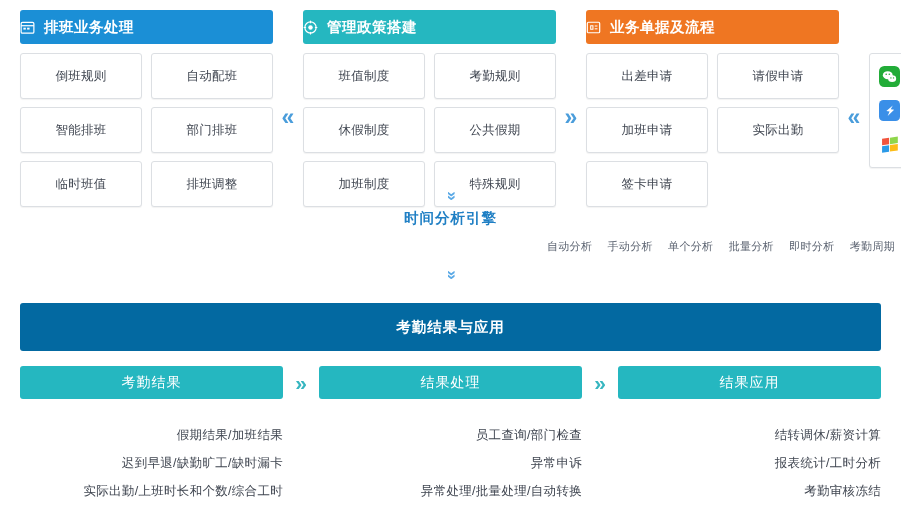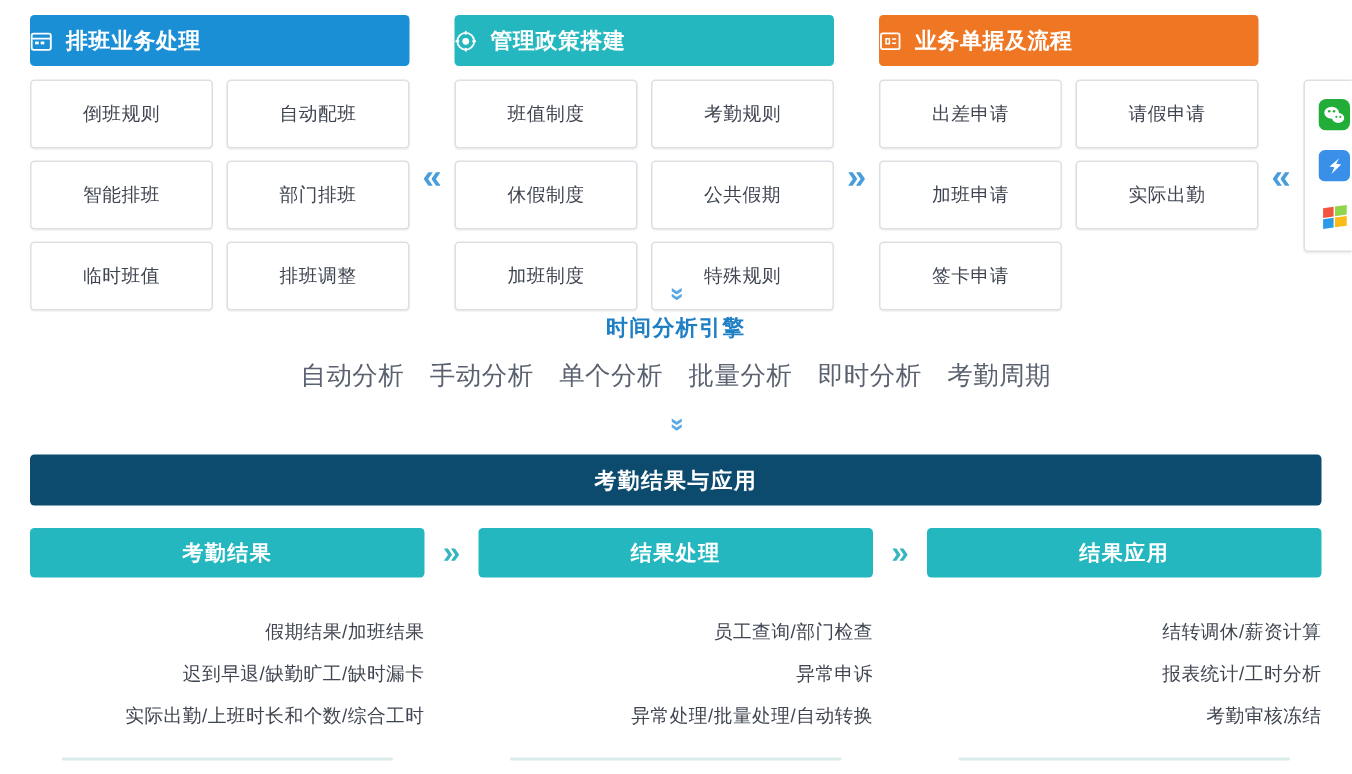--- a/index.html
+++ b/index.html
@@ -119,37 +119,38 @@
   }
   .engine-title {
     margin-top: 4px;
     font-size: 14.5px;
     font-weight: bold;
     color: #1f7fc4;
     letter-spacing: 1px;
   }
   .engine-tags {
     margin-top: 11px;
-    font-size: 17px;
+    font-size: 11px;
     color: #5a6270;
     letter-spacing: 0.3px;
+    text-align: right;
   }
   .engine-tags span { margin: 0 6px; }
   .chev-down.below { margin-top: 10px; }
 
   
   .bottom {
     position: absolute;
     left: 0; top: 303px;
     width: 901px;
   }
   .bottom-banner {
     margin: 0 20px;
-    height: 34px;
-    background: #0c4a6e;
+    height: 48px;
+    background: #0369a1;
     border-radius: 3px;
     color: #fff;
     font-size: 14.5px;
     font-weight: bold;
     letter-spacing: 1px;
     display: flex;
     align-items: center;
     justify-content: center;
   }
 
@@ -162,21 +163,21 @@
   .bcol {
     flex: 1 1 0;
     position: relative;
   }
   .bcol-header {
     height: 33px;
     background: #25b7c0;
     border-radius: 3px;
     color: #fff;
     font-size: 14px;
-    font-weight: bold;
+    font-weight: normal;
     letter-spacing: 1px;
     display: flex;
     align-items: center;
     justify-content: center;
   }
   .bcol-list {
     margin-top: 22px;
     text-align: right;
   }
   .bcol-list div {

